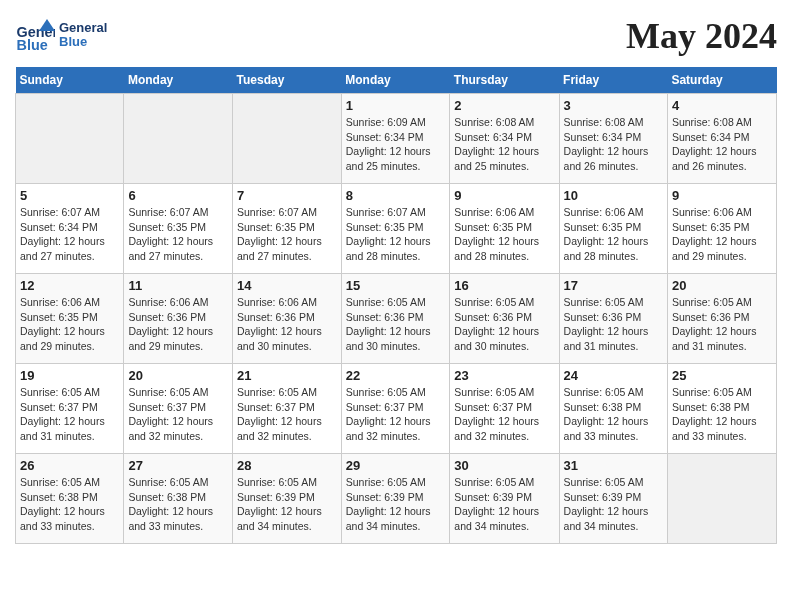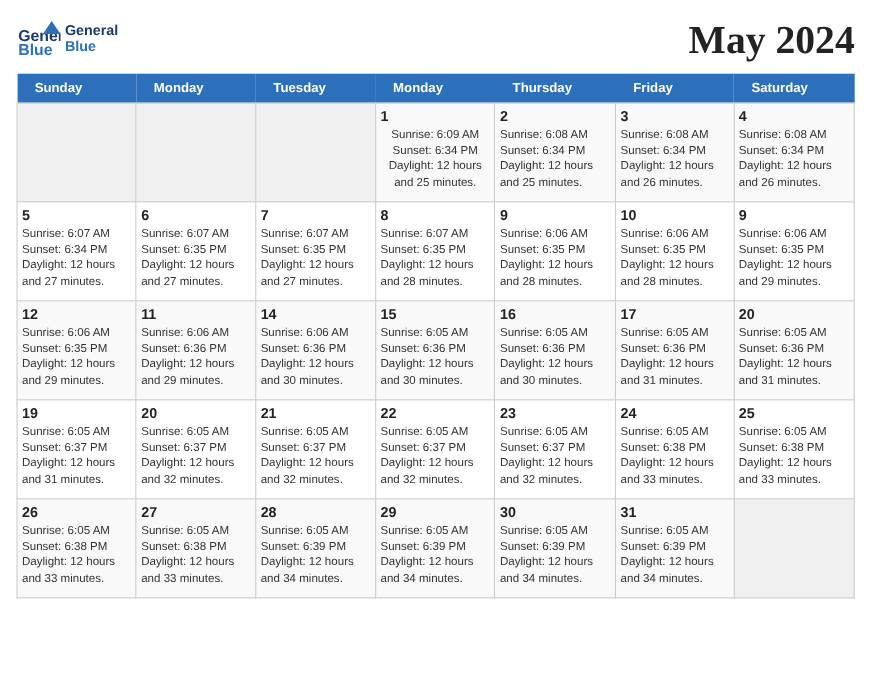--- a/index.html
+++ b/index.html
@@ -43,21 +43,21 @@
       color: #444;
     }
     table {
       width: 100%;
       border-collapse: collapse;
       font-size: 11px;
     }
     thead tr th {
       background-color: #2c6fba;
       color: #fff;
-      padding: 6px 16px;
+      padding: 6px 4px;
       text-align: left;
       font-size: 12px;
       font-weight: bold;
     }
     tbody tr td {
       border: 1px solid #ccc;
       vertical-align: top;
       padding: 4px;
       width: 113px;
       height: 90px;
@@ -118,21 +118,21 @@
         <th>Saturday</th>
       </tr>
   </thead>
   <tbody id="calendar-body">
   <tr>
         <td class="empty"></td>
         <td class="empty"></td>
         <td class="empty"></td>
         <td>
           <span class="day-num">1</span>
-          <div class="day-info" style="white-space: pre-line; text-align: center;">Sunrise: 6:09 AM
+          <div class="day-info" style="white-space: pre-line;">Sunrise: 6:09 AM
 Sunset: 6:34 PM
 Daylight: 12 hours
 and 25 minutes.</div>
         </td>
         <td>
           <span class="day-num">2</span>
           <div class="day-info" style="white-space: pre-line;">Sunrise: 6:08 AM
 Sunset: 6:34 PM
 Daylight: 12 hours
 and 25 minutes.</div>

